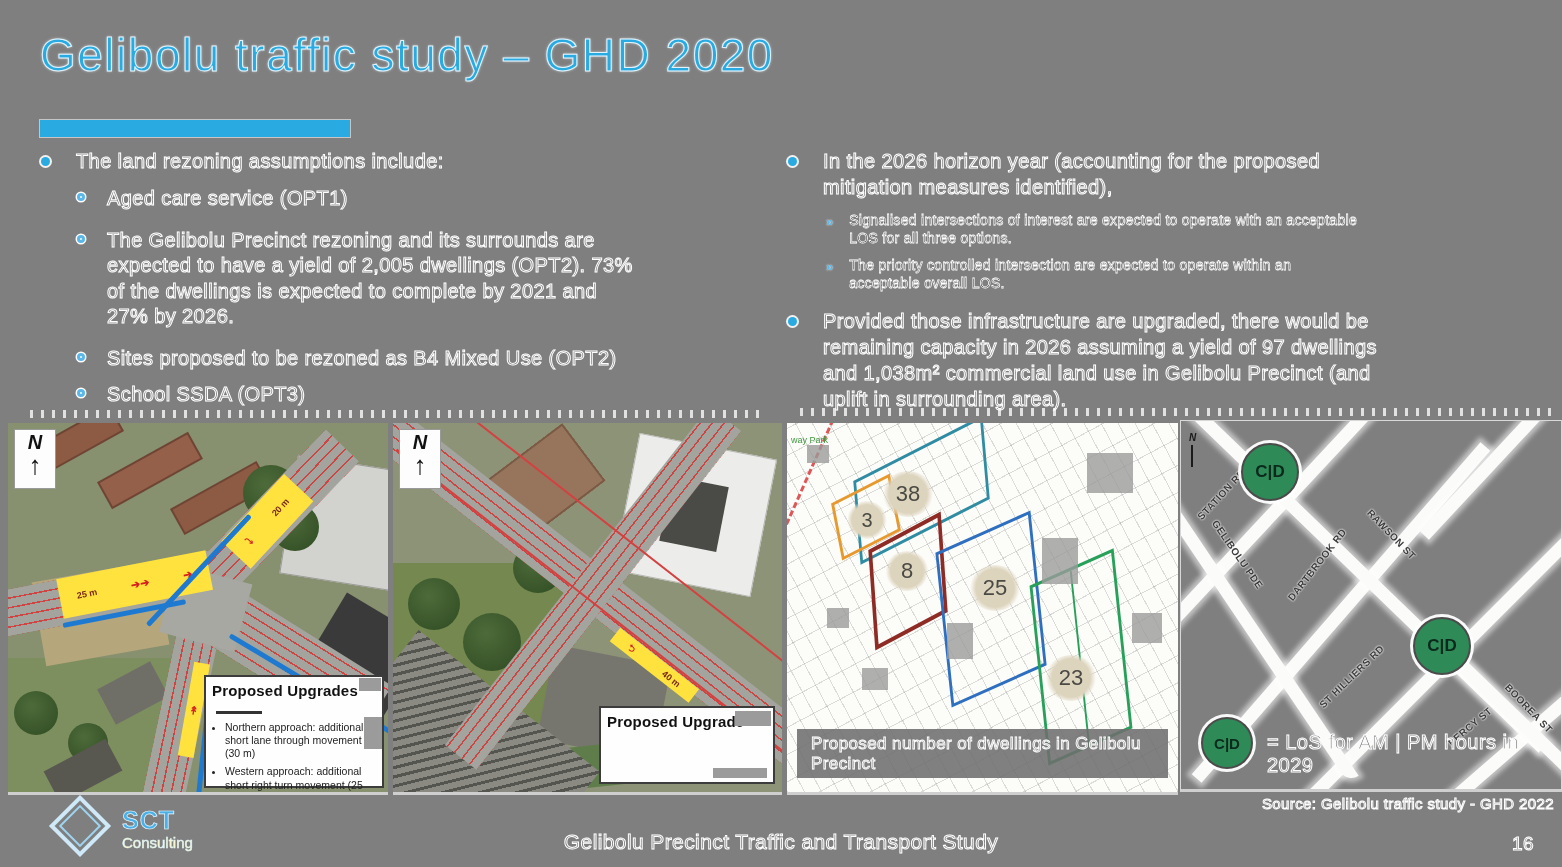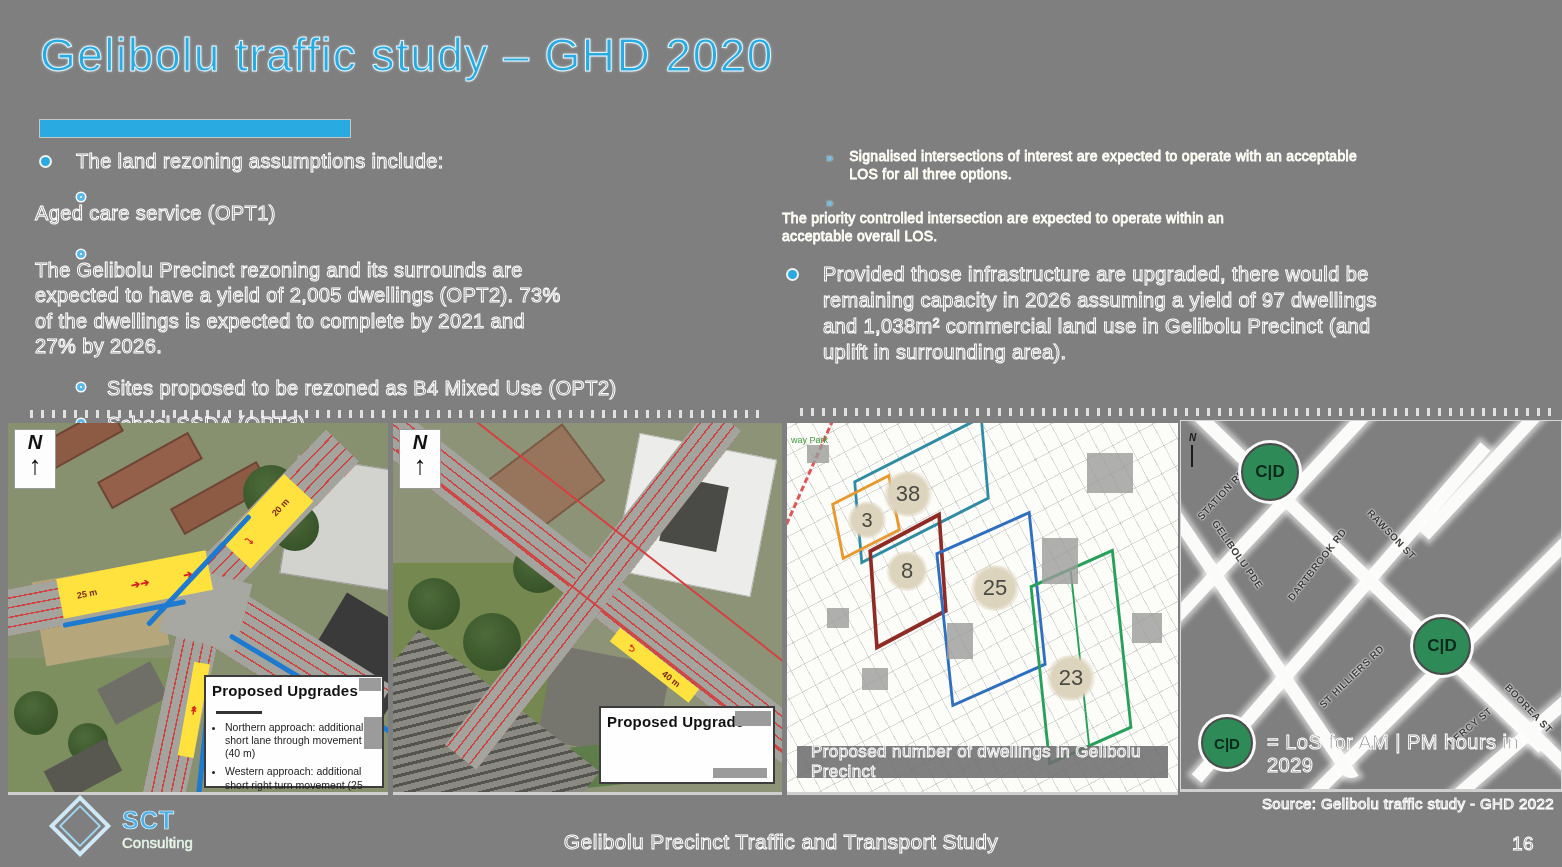--- a/index.html
+++ b/index.html
@@ -1,39 +1,39 @@
 <!DOCTYPE html>
 <html><head>
 <meta charset="utf-8">
 <style>
   html,body{margin:0;padding:0;background:#5a5a5a;}
   *{box-sizing:border-box;}
   #slide{position:relative;width:1562px;height:867px;background:#7f7f7f;overflow:hidden;
          font-family:"Liberation Sans", sans-serif;}
   
   .ot{color:#7f7f7f;-webkit-text-stroke:1px #ffffff;letter-spacing:.4px;}
-  .ot-sm{color:#fef9c3;-webkit-text-stroke:.8px #ffffff;letter-spacing:.3px;}
+  .ot-sm{color:#000000;-webkit-text-stroke:.8px #ffffff;letter-spacing:.3px;}
   .title{position:absolute;left:40px;top:28px;font-size:46px;letter-spacing:1.5px;
          color:#29abe2;-webkit-text-stroke:1px #dff4ff;text-shadow:0 0 3px rgba(255,255,255,.85);}
   .accent-bar{position:absolute;left:40px;top:120px;width:310px;height:17px;background:#29abe2;
               box-shadow:0 0 0 1px rgba(255,255,255,.55);}
   
   .col{position:absolute;top:148px;}
   .col-left{left:35px;width:745px;}
   .col-right{left:782px;width:770px;}
   .row{display:flex;align-items:flex-start;}
   .b1txt{font-size:20px;line-height:1.3;white-space:pre-line;}
   .b2txt{font-size:20px;line-height:1.28;white-space:pre-line;}
   .b3txt{font-size:14px;line-height:1.25;white-space:pre-line;}
   .dot1{flex:0 0 auto;width:9px;height:9px;border-radius:50%;background:#29abe2;
         box-shadow:0 0 0 2px rgba(255,255,255,.9);margin:9px 26px 0 6px;}
   .ring2{flex:0 0 auto;width:8px;height:8px;border-radius:50%;border:3px solid #5bb7e8;
          box-shadow:0 0 0 1.5px #fff, inset 0 0 0 1px #fff;margin:7px 22px 0 42px;background:#cfeeff;}
   .chev3{flex:0 0 auto;font-size:13px;color:#5bb7e8;text-shadow:0 0 2px #fff;margin:2px 16px 0 44px;font-weight:bold;}
-  .mb12{margin-bottom:12px;} .mb10{margin-bottom:10px;} .mb16{margin-bottom:16px;flex-direction:column;}
+  .mb12{margin-bottom:12px;} .mb10{margin-bottom:10px;} .mb16{margin-bottom:16px;}
   
   .clip-strip{position:absolute;height:8px;opacity:.85;
      background:repeating-linear-gradient(90deg, rgba(255,255,255,.9) 0 3px, rgba(255,255,255,0) 3px 11px);}
   
   .panel{position:absolute;top:423px;height:372px;overflow:hidden;border-bottom:3px solid #cfcfcf;}
   .compass{position:absolute;left:6px;top:6px;width:42px;height:60px;background:#fdfdfd;
            border:1px solid #999;z-index:30;text-align:center;}
   .compass .n{display:block;font-size:20px;font-weight:bold;font-style:italic;color:#111;line-height:20px;margin-top:2px;}
   .compass .arrow{display:block;font-size:26px;color:#111;line-height:26px;}
   .road{position:absolute;background:#a3a49e;transform-origin:left center;}
@@ -50,21 +50,21 @@
             border-bottom:0;}
   .upbox .tline{display:inline-block;vertical-align:middle;width:46px;height:3px;background:#333;margin-left:4px;}
   .upbox ul{margin:0;padding-left:13px;}
   .upbox li{font-size:10.5px;color:#222;line-height:1.25;margin-bottom:5px;}
   .blob{position:absolute;background:#9b9b9b;z-index:45;}
   
   .zone{position:absolute;background:transparent;z-index:8;}
   .znum{position:absolute;z-index:9;font-size:22px;color:#4a4a44;
         background:radial-gradient(circle,#ddd4bd 55%, rgba(221,212,189,0) 72%);
         width:52px;height:46px;display:flex;align-items:center;justify-content:center;border-radius:50%;}
-  .caption-bar{position:absolute;left:10px;right:10px;bottom:14px;height:32px;background:rgba(110,110,110,.88);
+  .caption-bar{position:absolute;left:10px;right:10px;bottom:14px;height:49px;background:rgba(110,110,110,.88);
                z-index:20;display:flex;align-items:center;padding-left:14px;}
   .caption-bar span{font-size:17px;color:#8c8c8c;-webkit-text-stroke:.9px #fff;letter-spacing:.4px;}
   .rail{position:absolute;border-left:3px dashed #e05555;transform-origin:top center;z-index:4;}
   
   .wroad{position:absolute;height:13px;background:#fbfbf9;transform-origin:center center;
          box-shadow:0 0 5px 4px rgba(255,255,255,.55);z-index:2;}
   .stlab{position:absolute;font-size:10px;font-weight:bold;color:#3c3c3c;letter-spacing:.5px;
          text-shadow:0 0 2px #fff,0 0 2px #fff;white-space:nowrap;z-index:10;}
   .cd{position:absolute;border-radius:50%;background:#2e8b57;border:2px solid #4b4b4b;
       box-shadow:0 0 0 3px rgba(255,255,255,.95);display:flex;align-items:center;justify-content:center;
@@ -109,20 +109,25 @@
       <span class="ring2"></span>
       <span class="ot b2txt">Sites proposed to be rezoned as B4 Mixed Use (OPT2)</span>
     </div>
     <div class="row">
       <span class="ring2"></span>
       <span class="ot b2txt">School SSDA (OPT3)</span>
     </div>
   </div>
 
   <div class="col col-right">
+    <div class="row mb12">
+      <span class="dot1"></span>
+      <span class="ot b1txt">In the 2026 horizon year (accounting for the proposed
+mitigation measures identified),</span>
+    </div>
     <div class="row mb10">
       <span class="chev3">»</span>
       <span class="ot-sm b3txt">Signalised intersections of interest are expected to operate with an acceptable
 LOS for all three options.</span>
     </div>
     <div class="row mb16">
       <span class="chev3">»</span>
       <span class="ot-sm b3txt">The priority controlled intersection are expected to operate within an
 acceptable overall LOS.</span>
     </div>
@@ -179,21 +184,21 @@
     <div class="blue-line" style="left:203px;top:252px;width:125px;transform:rotate(96deg);"></div>
 
     <div class="compass">
       <span class="n">N</span>
       <span class="arrow">↑</span>
     </div>
 
     <div class="upbox" style="left:196px;top:252px;width:180px;height:113px;">
       <h4>Proposed Upgrades</h4><span class="tline"></span>
       <ul>
-        <li>Northern approach: additional short lane through movement (40 m)</li>
+        <li>Northern approach: additional short lane through movement (30 m)</li>
         <li>Western approach: additional short right turn movement (25 m)</li>
 
       </ul>
       <div class="blob" style="right:1px;top:1px;width:22px;height:13px;"></div>
       <div class="blob" style="right:0px;top:40px;width:18px;height:32px;"></div>
     </div>
   </div>
 
   <div class="panel" style="left:393px;width:389px;background:#8d9377;">
     <div class="bldg" style="left:-5px;top:140px;width:180px;height:175px;background:#74884f;"></div>

